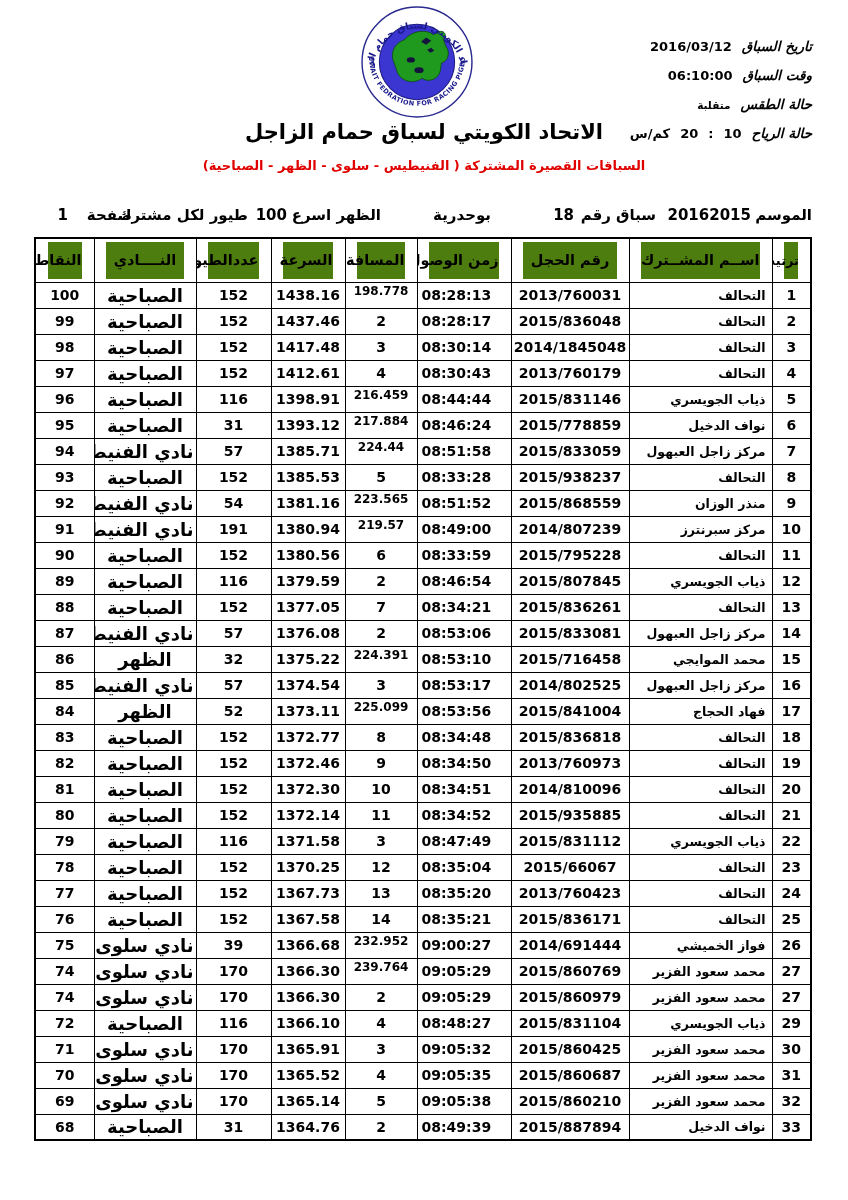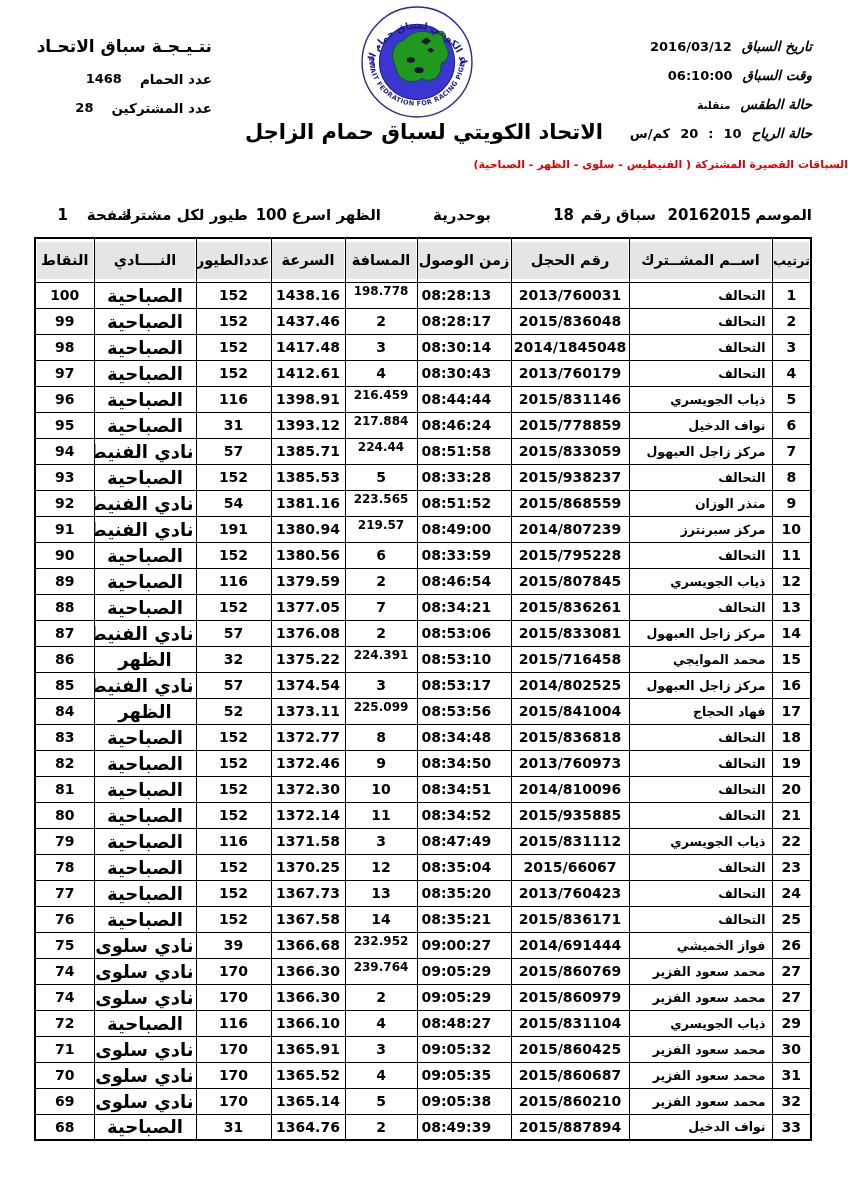--- a/index.html
+++ b/index.html
@@ -21,40 +21,40 @@
   .meta-row .val { font-size:13px; font-weight:bold; direction:ltr; }
   .meta-row .val-small { font-size:10.5px; font-weight:bold; }
   .wind-row span { font-weight:bold; }
   .wind-row .num { font-size:13px; }
 
   
   .logo-wrap { position:absolute; left:360px; top:5px; width:114px; height:114px; }
 
   
   .fed-title { position:absolute; top:120px; left:0; width:100%; text-align:center; font-size:21px; font-weight:bold; }
-  .races-subtitle { position:absolute; top:158px; left:0; width:100%; font-size:11px; font-weight:bold; color:#e00000; }
+  .races-subtitle { position:absolute; top:158px; left:0; width:100%; text-align:center; font-size:13px; font-weight:bold; color:#e00000; }
 
   
   .season-line { position:absolute; top:206px; left:0; width:100%; height:26px; font-size:15px; font-weight:bold; }
   .season-line span { position:absolute; top:0; white-space:nowrap; }
   .seg-season-label { right:36px; }
   .seg-season-value { right:97px; direction:ltr; }
   .seg-race-label   { right:192px; }
   .seg-race-value   { right:274px; }
   .seg-site         { right:357px;margin-left:16px; }
   .seg-result-label { right:467px; }
   .seg-count        { right:561px; }
   .seg-per-label    { right:600px; }
   .seg-page-label   { right:716px; }
   .seg-page-value   { right:780px; }
 
   
   .race-table { position:absolute; top:237px; right:36px; width:776px; border-collapse:collapse; table-layout:fixed; direction:rtl; border:2px solid #000; }
   .race-table th, .race-table td { border:1px solid #000; overflow:hidden; white-space:nowrap; }
-  .race-table th { height:44px; background:#e5e5e5; background-clip:content-box; padding:3px 1px; font-size:14.5px; font-weight:bold; text-align:center; vertical-align:middle; }
+  .race-table th { height:44px; background:#4d7c0f; background-clip:content-box; padding:3px 12px; font-size:14.5px; font-weight:bold; text-align:center; vertical-align:middle; }
   .race-table td { height:26px; font-size:14px; font-weight:bold; text-align:center; vertical-align:middle; padding:0 2px; }
   col.col-rank   { width:39px; }
   col.col-name   { width:143px; }
   col.col-ring   { width:118px; }
   col.col-time   { width:94px; }
   col.col-distance { width:72px; }
   col.col-speed  { width:74px; }
   col.col-birds  { width:75px; }
   col.col-club   { width:102px; }
   col.col-points { width:59px; }
@@ -64,31 +64,20 @@
   .race-table td.col-ring { direction:ltr; }
   .race-table td.dist-full { font-size:12px; }
   .race-table td.dist-full .lift { position:relative; top:-4px; display:inline-block; }
   .race-table th.col-rank { font-size:13px; }
 </style>
 </head>
 <body>
 
 <div class="page">
 
-  <div class="hdr-left">
-    <div class="block-title">نتـيـجـة سباق الاتحـاد</div>
-    <div class="stat-row">
-      <span class="lbl">عدد الحمام</span>
-      <span class="val">1468</span>
-    </div>
-    <div class="stat-row">
-      <span class="lbl">عدد المشتركين</span>
-      <span class="val">28</span>
-    </div>
-  </div>
 
   <div class="logo-wrap">
     <svg viewBox="0 0 112 112" width="114" height="114">
       <defs>
         <path id="arcTop" d="M 13,58 A 44,44 0 0 1 99,58" fill="none"></path>
         <path id="arcBot" d="M 9,52 A 47,47 0 0 0 103,52" fill="none"></path>
       </defs>
       <circle cx="56" cy="56" r="54" fill="#ffffff" stroke="#2a2a90" stroke-width="1.4"></circle>
       <circle cx="56" cy="56" r="37" fill="#3b35d2" stroke="#1a1a80" stroke-width="1"></circle>
       <path d="M 34,58 C 29,48 33,38 44,34 C 50,26 64,23 72,29 L 78,26 C 83,25 86,30 82,34 L 84,40 C 89,46 87,55 80,57 L 79,64 C 78,72 68,77 61,72 C 52,79 38,74 36,64 Z" fill="#1f9a1f" stroke="#0a4d0a" stroke-width="0.8"></path>

